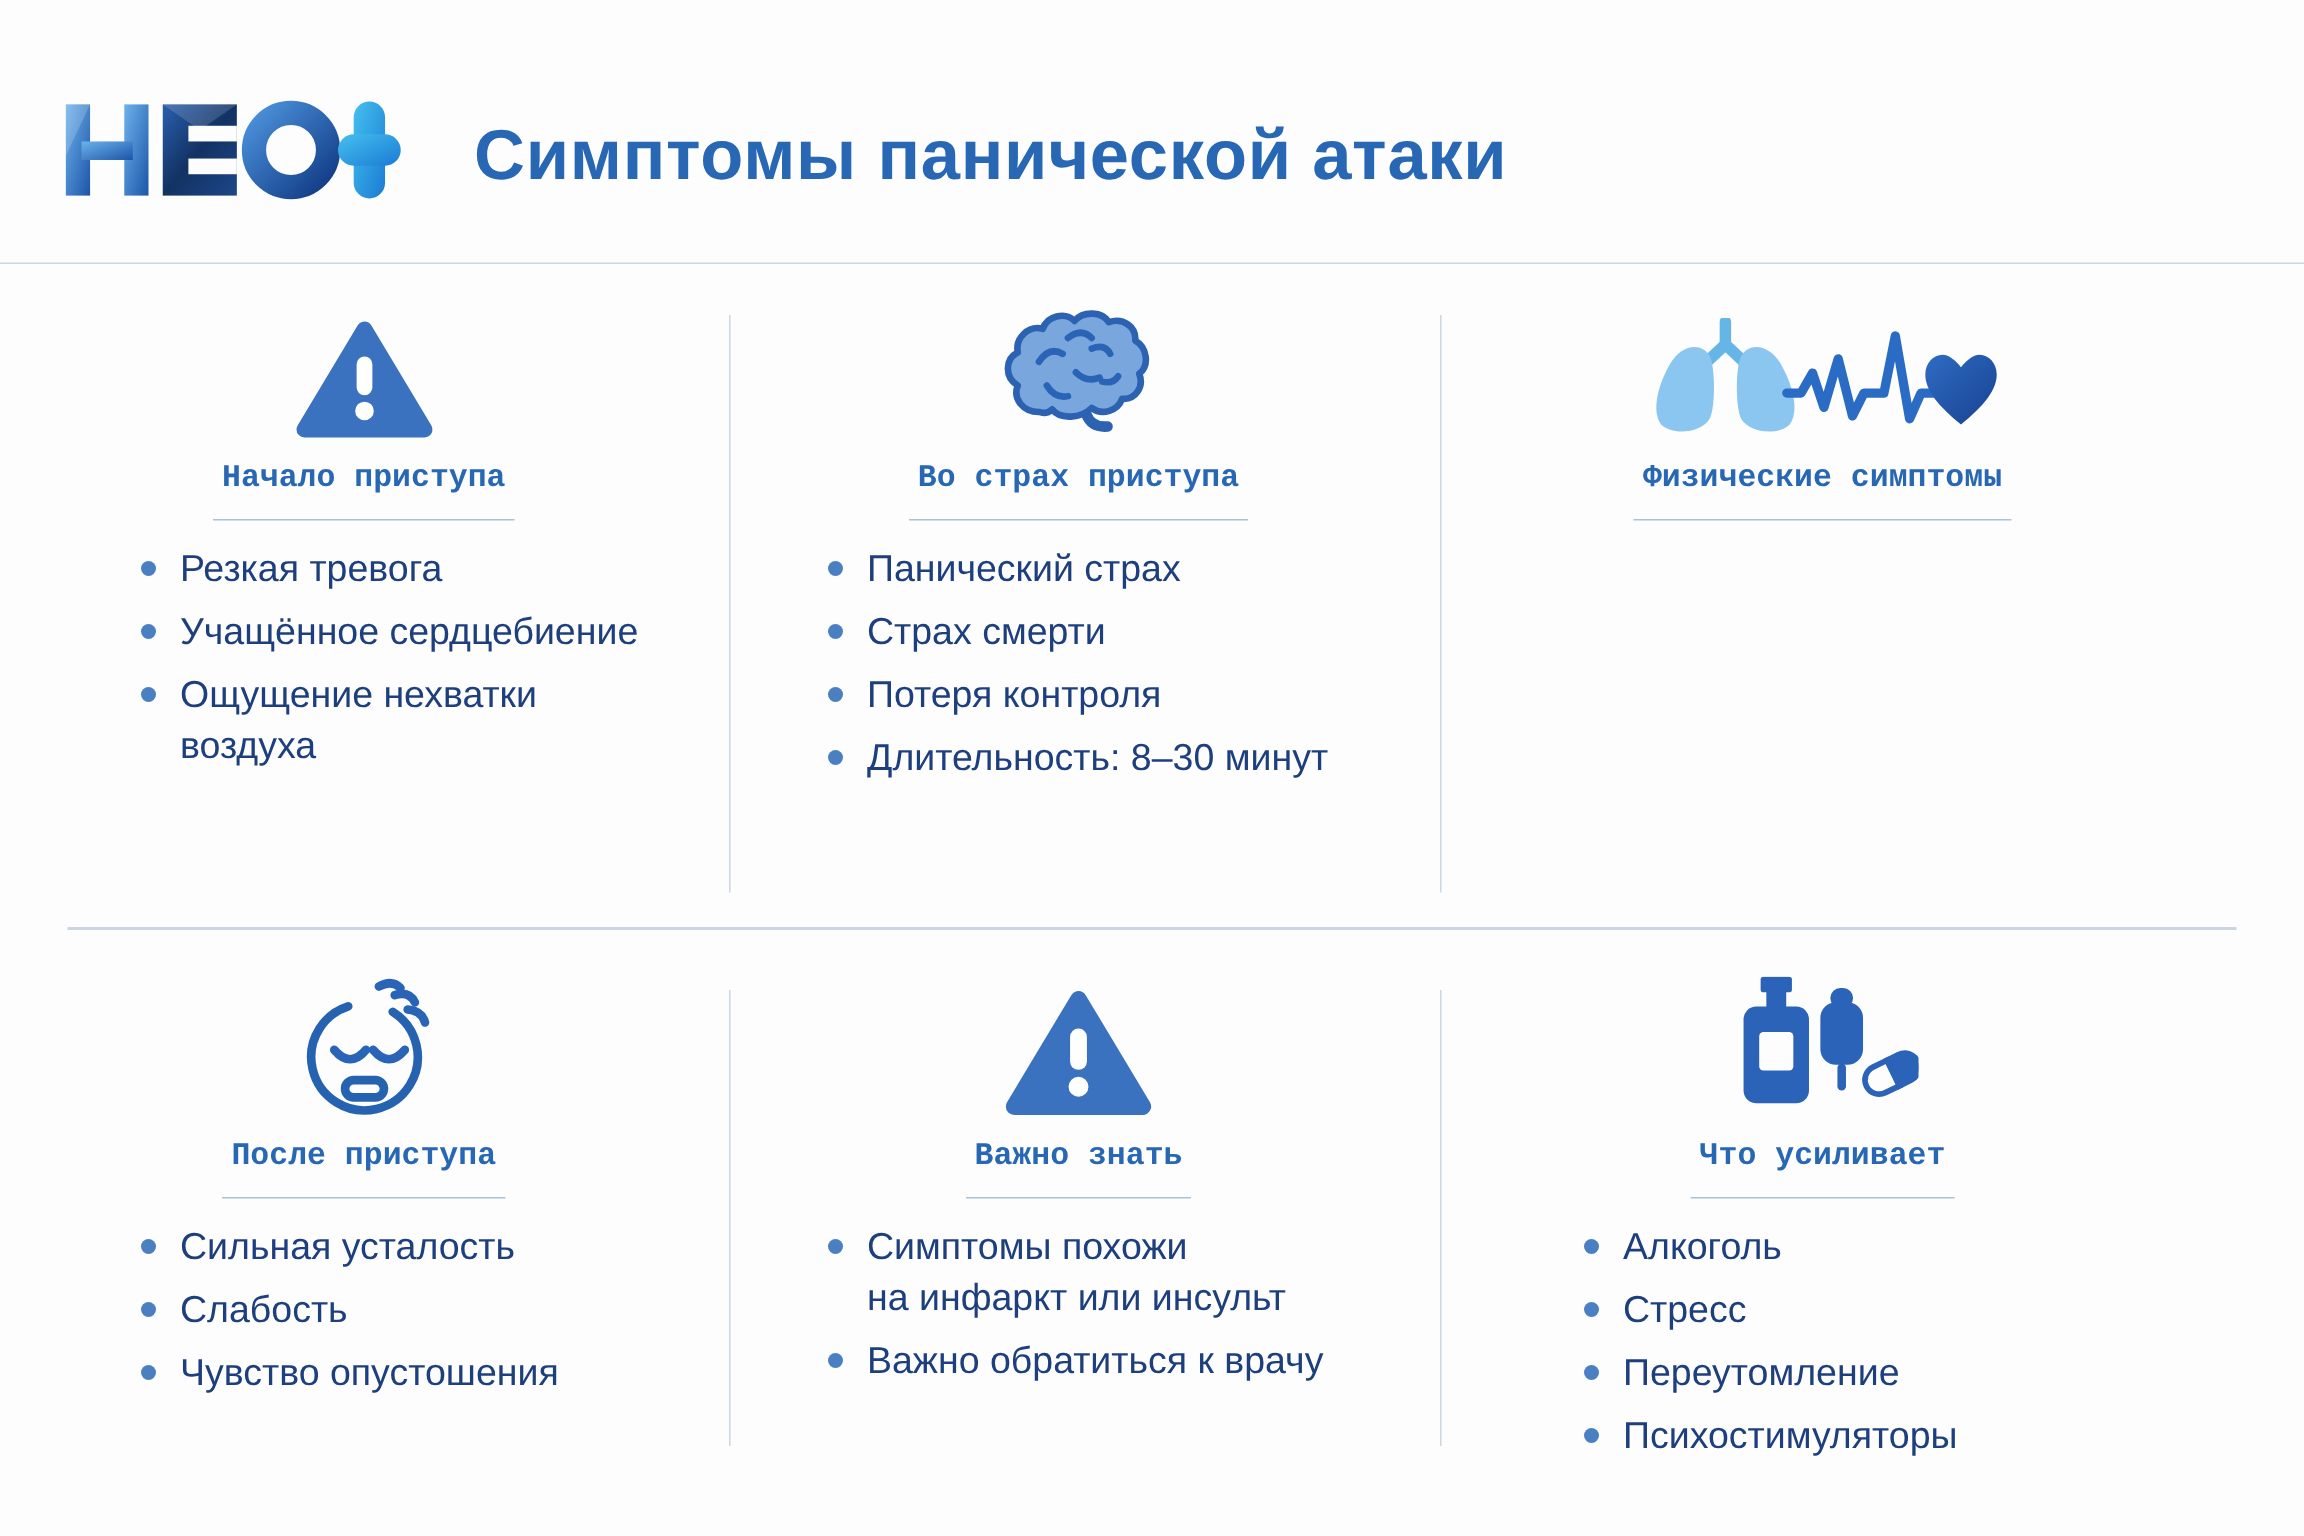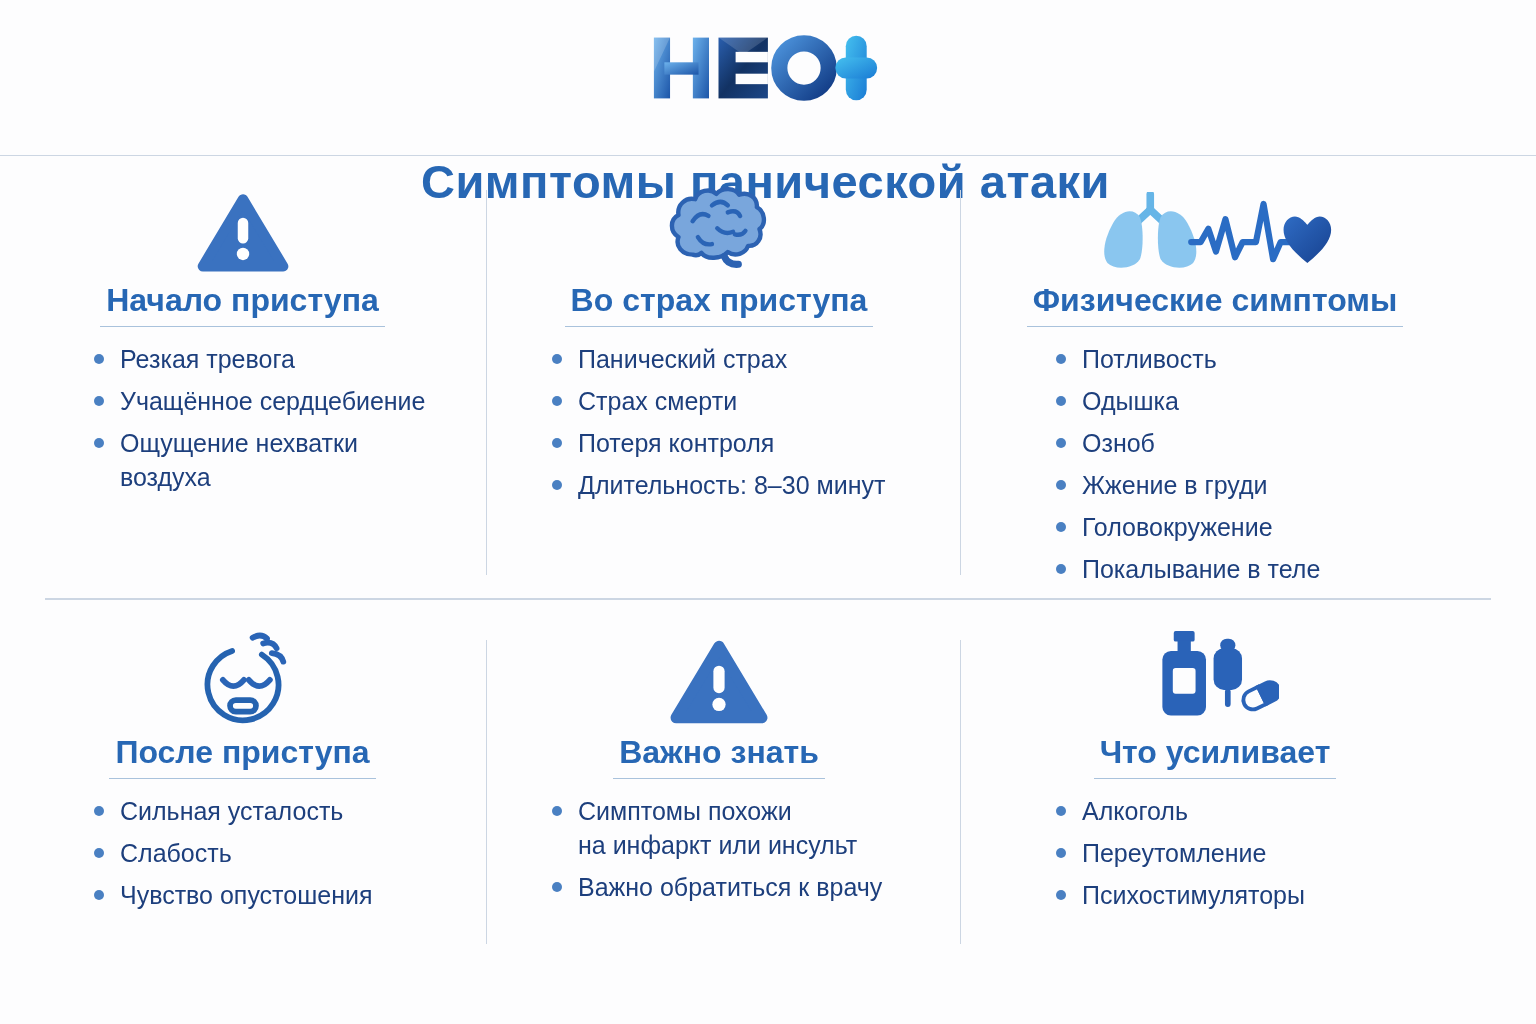--- a/index.html
+++ b/index.html
@@ -16,25 +16,24 @@
   *{margin:0;padding:0;box-sizing:border-box;}
   html,body{width:1536px;height:1024px;overflow:hidden;}
   body{
     background:var(--c-background);
     font-family:"Liberation Sans","DejaVu Sans",sans-serif;
   }
   .sr{position:absolute;width:1px;height:1px;overflow:hidden;clip:rect(0 0 0 0);}
 
   
   header{
-    height:156px;
+    height:176px;
     padding:30px 45px 0 40px;
     display:flex;align-items:center;gap:44px;
     border-bottom:1px solid var(--c-divider);
-    flex-direction:column;
   }
   .logo{flex:0 0 auto;position:relative;}
   .page-title{
     font-size:47px;font-weight:bold;color:var(--c-accent);
     letter-spacing:.5px;
   }
 
   
   main{
     position:relative;
@@ -55,24 +54,25 @@
   .cell.col-a{padding-right:46px;}
   .cell.col-b{padding-right:8px;}
   .cell.col-c{padding-right:36px;margin-left:15px;}
 
   .icon-slot{height:84px;display:flex;align-items:flex-end;justify-content:center;}
   .row2 .icon-slot{height:92px;}
 
   .heading-wrap{text-align:center;margin-top:8px;}
   .section-heading{
     display:inline-block;
-    font-size:32px;font-weight:bold;color:var(--c-accent);
+    font-size:21px;font-weight:bold;color:var(--c-accent);
     padding:0 6px 8px 6px;
     border-bottom:1px solid var(--c-underline);
     line-height:36px;
+    font-family:Liberation Mono, monospace;
   }
 
   ul.bullets{list-style:none;margin-top:15px;}
   .col-a ul.bullets{padding-left:75px;}
   .col-b ul.bullets{padding-left:92px;}
   .col-c ul.bullets{padding-left:107px;}
   ul.bullets li{
     position:relative;
     font-size:25px;line-height:34px;
     color:var(--c-text);
@@ -199,28 +199,20 @@
         </g>
         <path d="M46,26 C40,16 26,18 18,32 C8,50 6,66 12,74 C20,82 40,80 46,70 C50,62 50,34 46,26 Z" fill="var(--c-icon-light)"></path>
         <path d="M68,26 C74,16 88,18 96,32 C106,50 108,66 102,74 C94,82 74,80 68,70 C64,62 64,34 68,26 Z" fill="var(--c-icon-light)"></path>
         <polyline points="100,52 110,52 118,38 126,62 136,28 146,68 154,52 168,52 176,12 186,70 194,52 208,52" fill="none" stroke="#2a6cc4" stroke-width="6.5" stroke-linecap="round" stroke-linejoin="round"></polyline>
         <path d="M222,74 C206,61 197,50 197,39 C197,28 208,21 216,28 C219,30 222,34 222,34 C222,34 225,30 228,28 C236,21 247,28 247,39 C247,50 238,61 222,74 Z" fill="url(#gHeart)"></path>
       </svg>
     </div>
     <div class="heading-wrap">
       <h2 class="section-heading">Физические симптомы</h2>
     </div>
-    <ul class="bullets">
-        <li>Потливость</li>
-        <li>Одышка</li>
-        <li>Озноб</li>
-        <li>Жжение в груди</li>
-        <li>Головокружение</li>
-        <li>Покалывание в теле</li>
-      </ul>
   </section>
 
   <div class="row-divider"></div>
 
   <section class="cell col-a row2">
     <div class="icon-slot">
       <svg width="96" height="96" viewBox="0 0 100 100">
         <circle cx="50" cy="57" r="37" fill="none" stroke="#2563b0" stroke-width="6" stroke-linecap="round" stroke-dasharray="200 32.5" transform="rotate(-58 50 57)"></circle>
         <g class="stroke-ic" stroke-width="6">
           <path d="M60,8 q9,-5 15,1"></path>
@@ -276,20 +268,21 @@
           <path d="M0,10 A10,10 0 0 1 10,0 L21,0 L21,20 L10,20 A10,10 0 0 1 0,10 Z" fill="#fdfdfe" stroke="#2a63b8" stroke-width="4"></path>
           <path d="M21,0 L30,0 A10,10 0 0 1 30,20 L21,20 Z" fill="#2a63b8" stroke="#2a63b8" stroke-width="4"></path>
         </g>
       </svg>
     </div>
     <div class="heading-wrap">
       <h2 class="section-heading">Что усиливает</h2>
     </div>
     <ul class="bullets">
         <li>Алкоголь</li>
+        <li>Стресс</li>
         <li>Переутомление</li>
         <li>Психостимуляторы</li>
       </ul>
   </section>
 
   <div class="vdivider vd-r1 vd-c1"></div>
   <div class="vdivider vd-r1 vd-c2"></div>
   <div class="vdivider vd-r2 vd-c1"></div>
   <div class="vdivider vd-r2 vd-c2"></div>
 </main>

